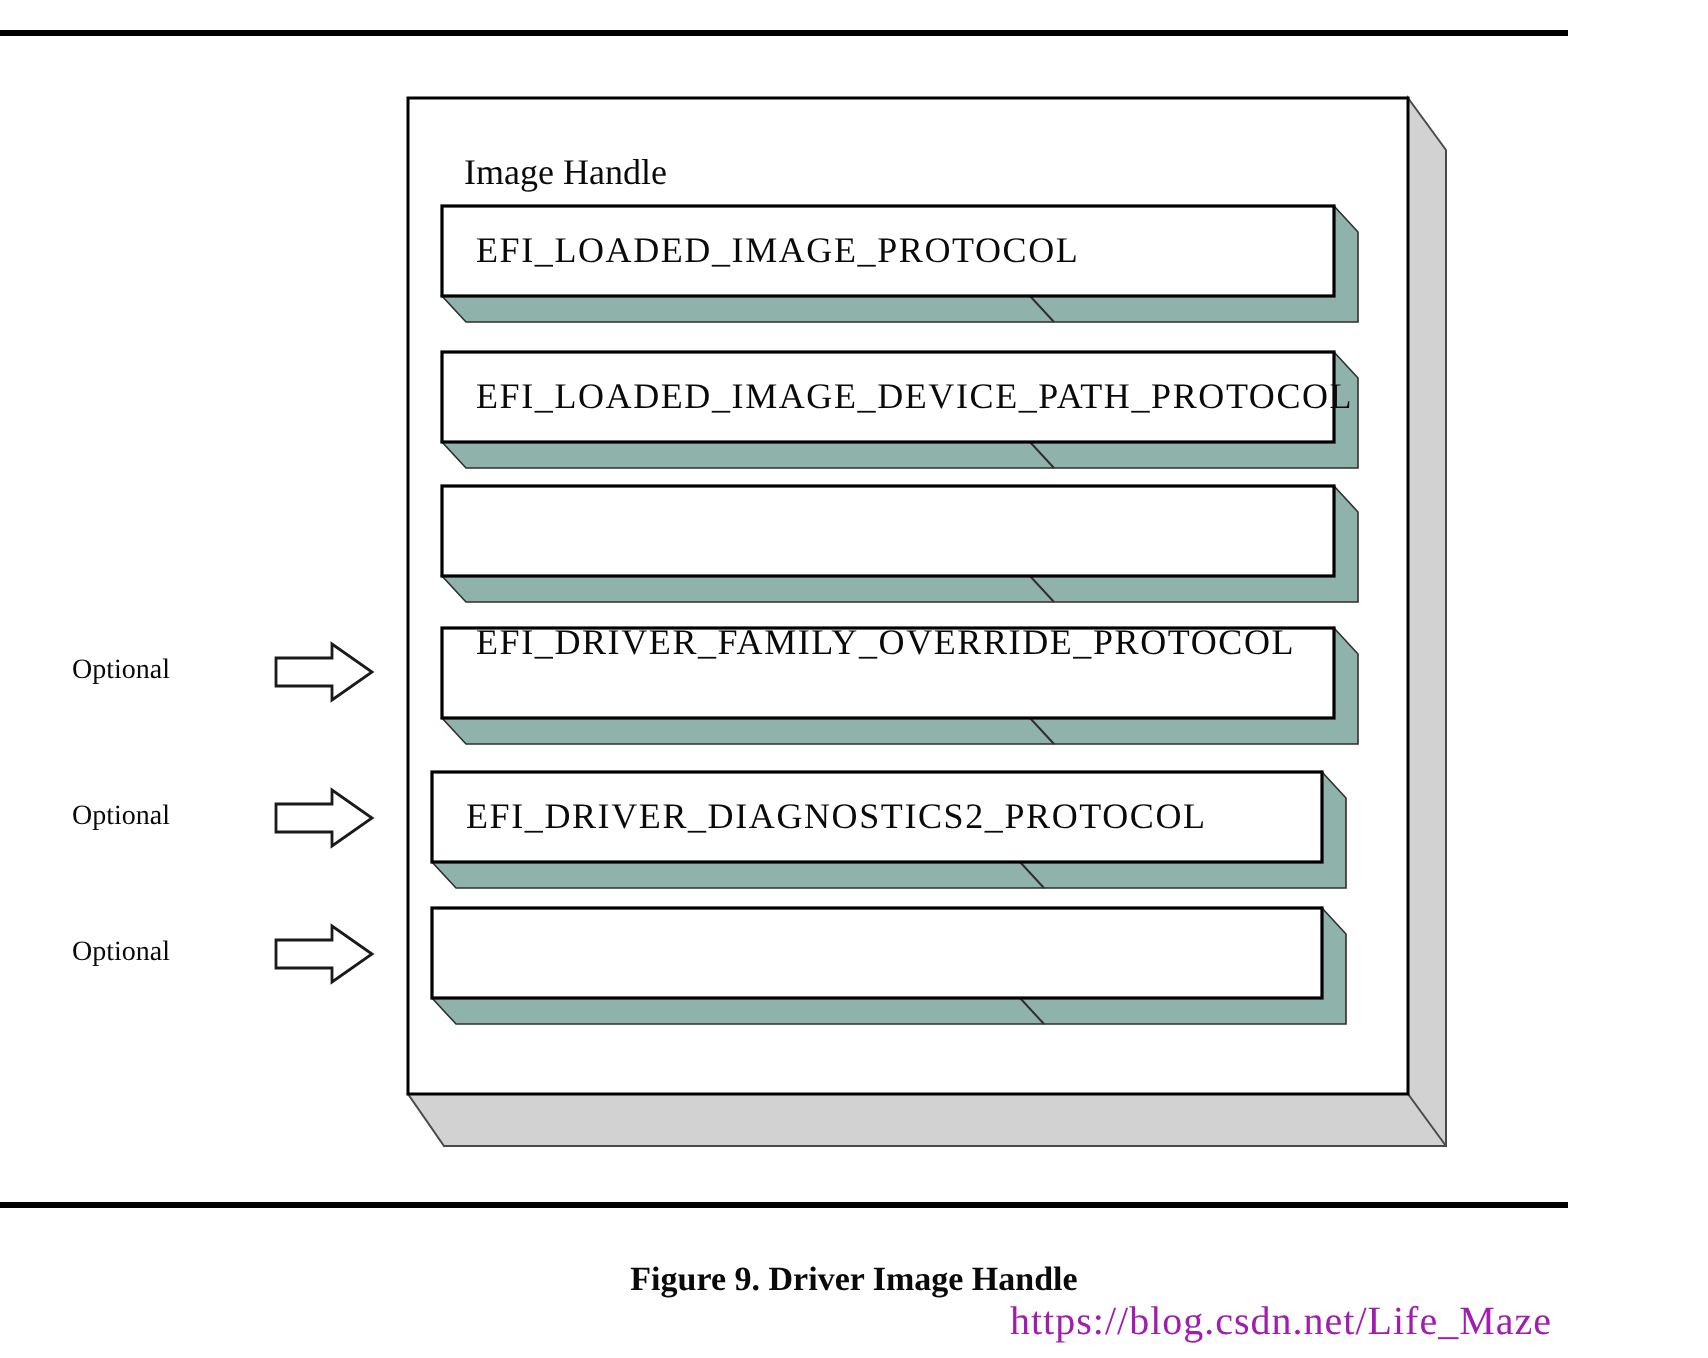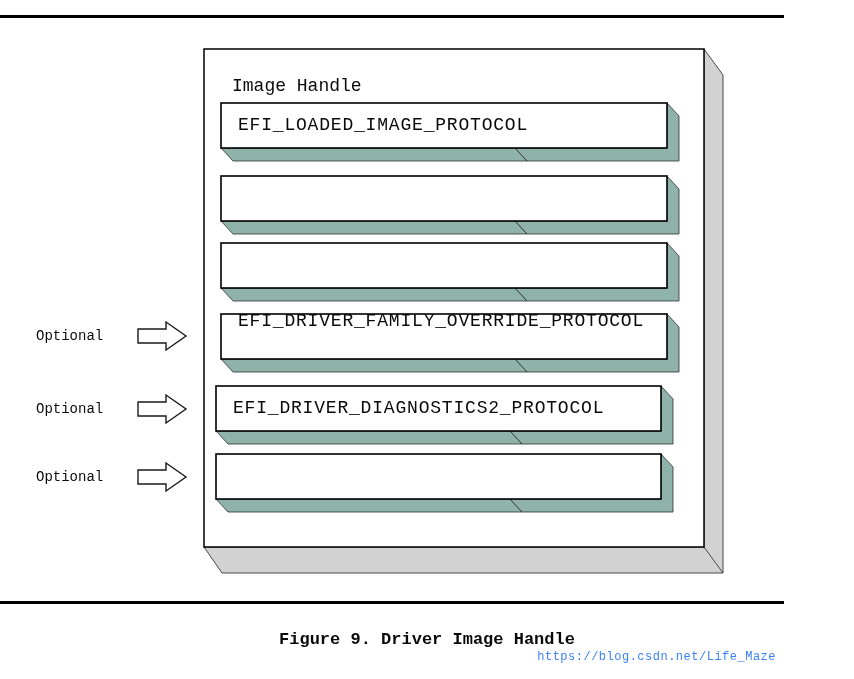--- a/index.html
+++ b/index.html
@@ -1,20 +1,20 @@
 <!DOCTYPE html>
 <html><head>
 <meta charset="utf-8">
 <style>
   html,body{margin:0;padding:0;background:#fff;}
   #page{
     position:relative;
     width:784px;height:679px;
     background:#ffffff;
-    font-family:Liberation Mono, monospace;
+    font-family:Liberation Serif, serif;
     overflow:hidden;
   }
   .rule{
     position:absolute;left:0;width:854px;height:3px;background:#000;
   }
   #top-rule{top:15px;}
   #bottom-rule{top:601px;}
   #diagram-svg{position:absolute;left:0;top:0;}
   .label{
     position:absolute;color:#0a0a0a;white-space:nowrap;
@@ -29,21 +29,21 @@
   .protocol-label.c2{left:233px;}
   .optional-label{
     left:36px;width:80px;height:22px;line-height:22px;font-size:14px;
   }
   #figure-caption{
     position:absolute;left:0;top:630px;width:854px;
     text-align:center;font-size:17px;font-weight:bold;color:#0a0a0a;
   }
   #watermark{
     position:absolute;right:8px;top:650px;
-    font-size:12px;color:#3b82f6;letter-spacing:0.5px;
+    font-size:20px;color:#a21caf;letter-spacing:0.5px;
   }
 </style>
 </head>
 <body>
 
 <div id="page">
 
   <div id="top-rule" class="rule"></div>
 
   <svg id="diagram-svg" width="854" height="679" viewBox="0 0 854 679">
@@ -77,20 +77,21 @@
     <rect x="216" y="454" width="445" height="45" stroke="#000" stroke-width="1.6" fill="#ffffff"></rect>
 
     <polygon points="138,329 166,329 166,322 186,336 166,350 166,343 138,343" fill="#ffffff" stroke="#1a1a1a" stroke-width="1.4"></polygon>
     <polygon points="138,402 166,402 166,395 186,409 166,423 166,416 138,416" fill="#ffffff" stroke="#1a1a1a" stroke-width="1.4"></polygon>
     <polygon points="138,470 166,470 166,463 186,477 166,491 166,484 138,484" fill="#ffffff" stroke="#1a1a1a" stroke-width="1.4"></polygon>
   </svg>
 
   <div id="image-handle-title" class="label">Image Handle</div>
 
   <div class="label protocol-label c1" style="top:103px;">EFI_LOADED_IMAGE_PROTOCOL</div>
+  <div class="label protocol-label c1" style="top:176px;">EFI_LOADED_IMAGE_DEVICE_PATH_PROTOCOL</div>
   <div class="label protocol-label c1" style="top:299px;">EFI_DRIVER_FAMILY_OVERRIDE_PROTOCOL</div>
   <div class="label protocol-label c2" style="top:386px;">EFI_DRIVER_DIAGNOSTICS2_PROTOCOL</div>
 
   <div class="label optional-label" style="top:325px;">Optional</div>
   <div class="label optional-label" style="top:398px;">Optional</div>
   <div class="label optional-label" style="top:466px;">Optional</div>
 
   <div id="bottom-rule" class="rule"></div>
 
   <div id="figure-caption">Figure 9. Driver Image Handle</div>

